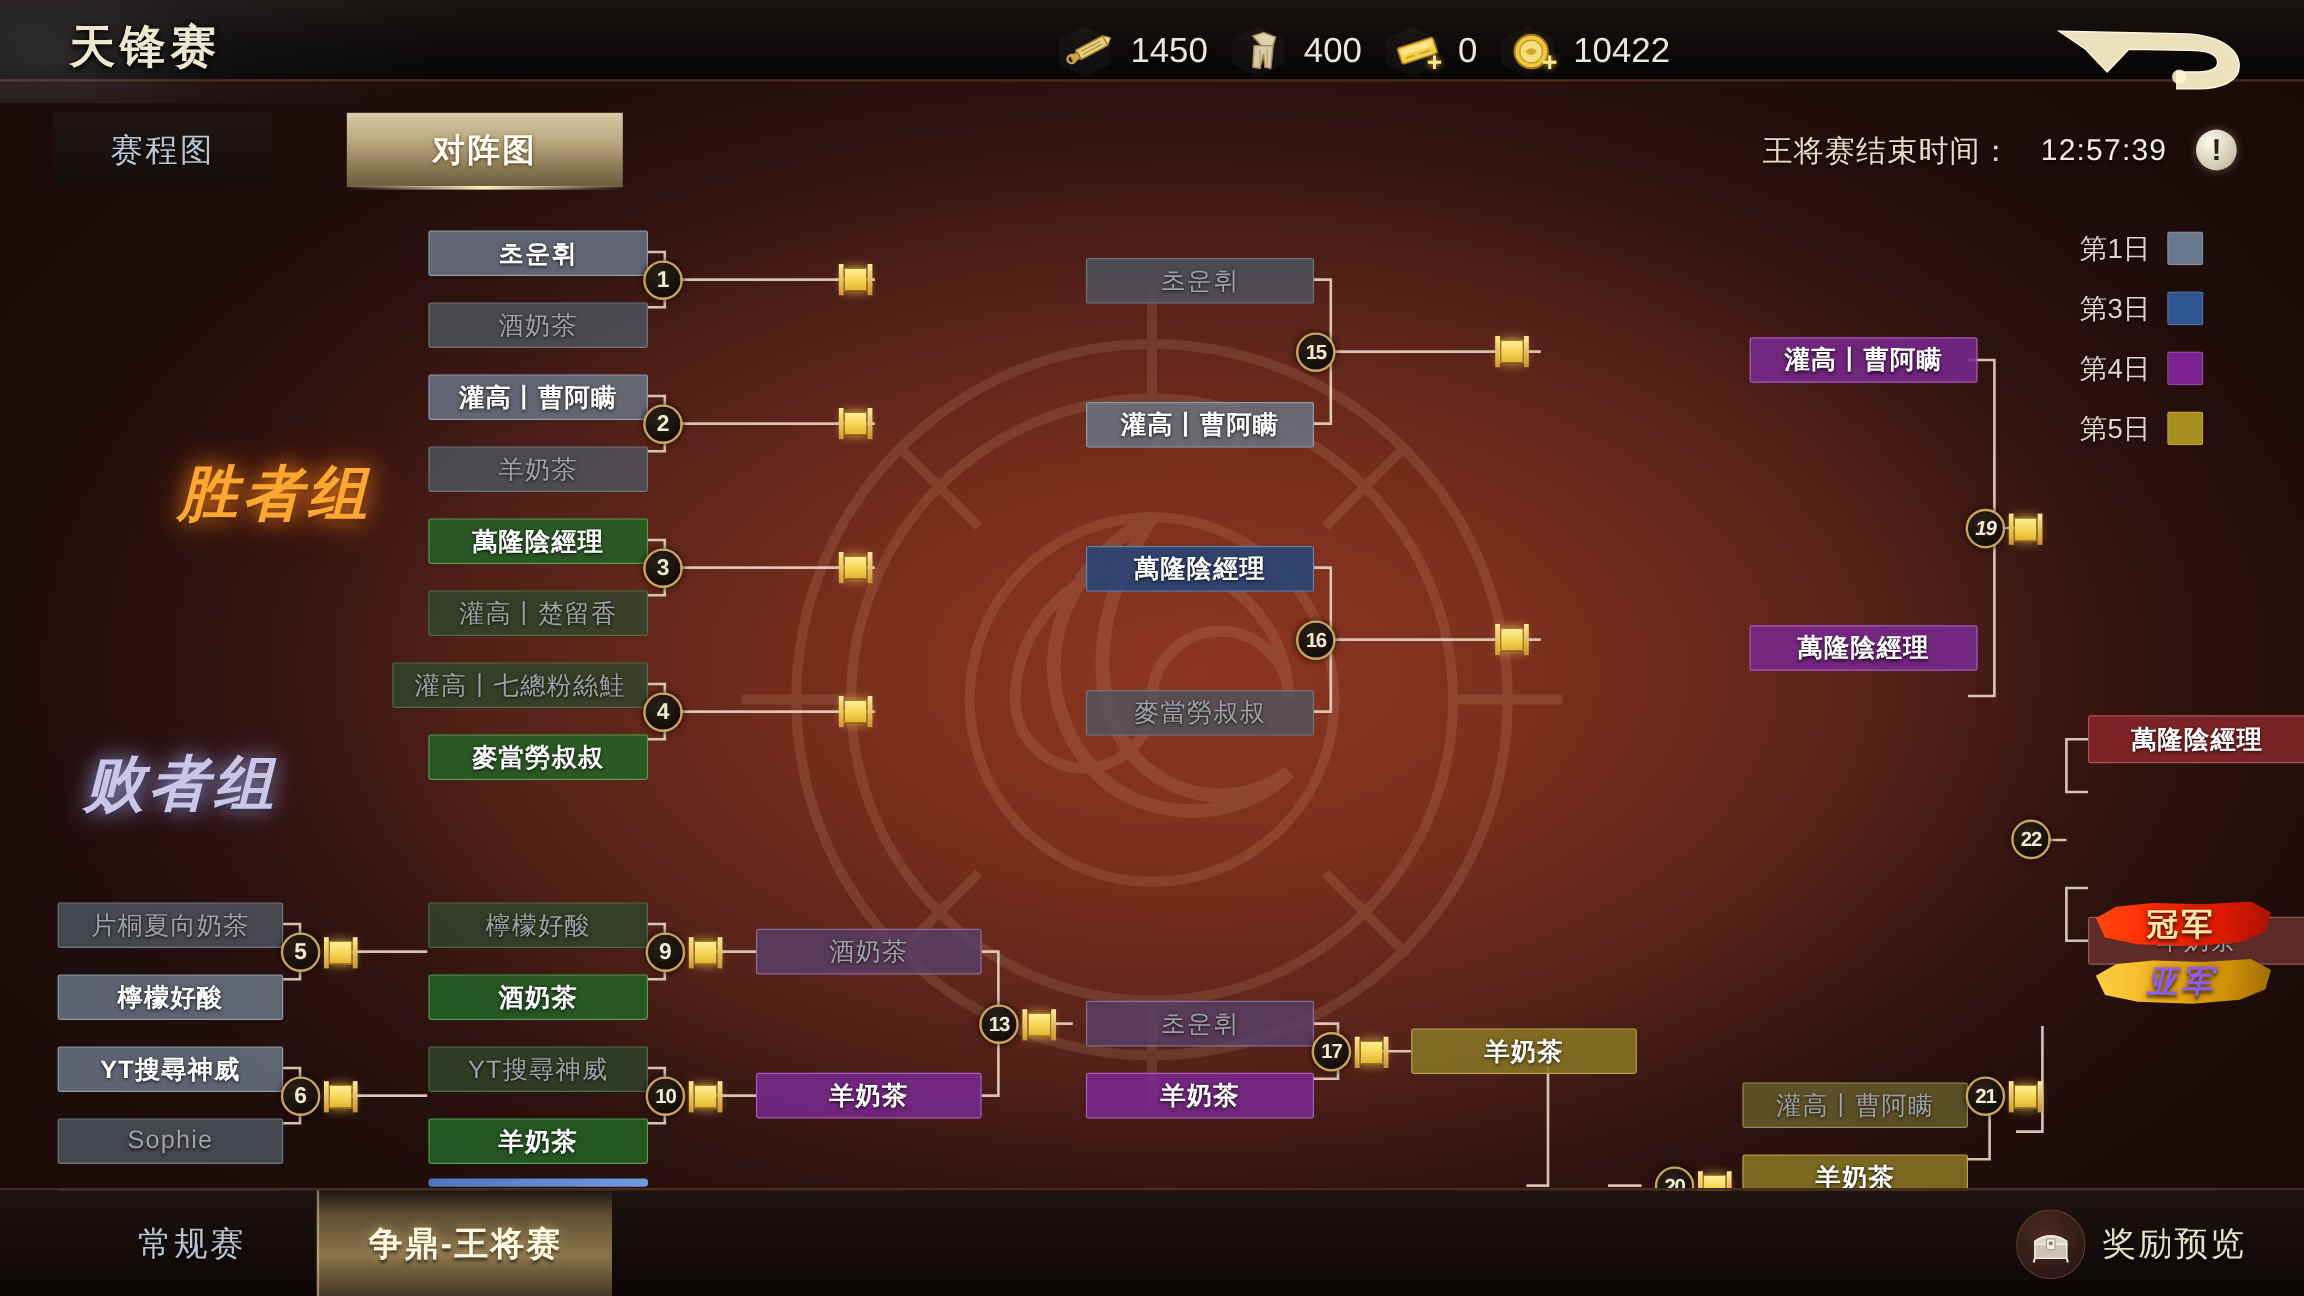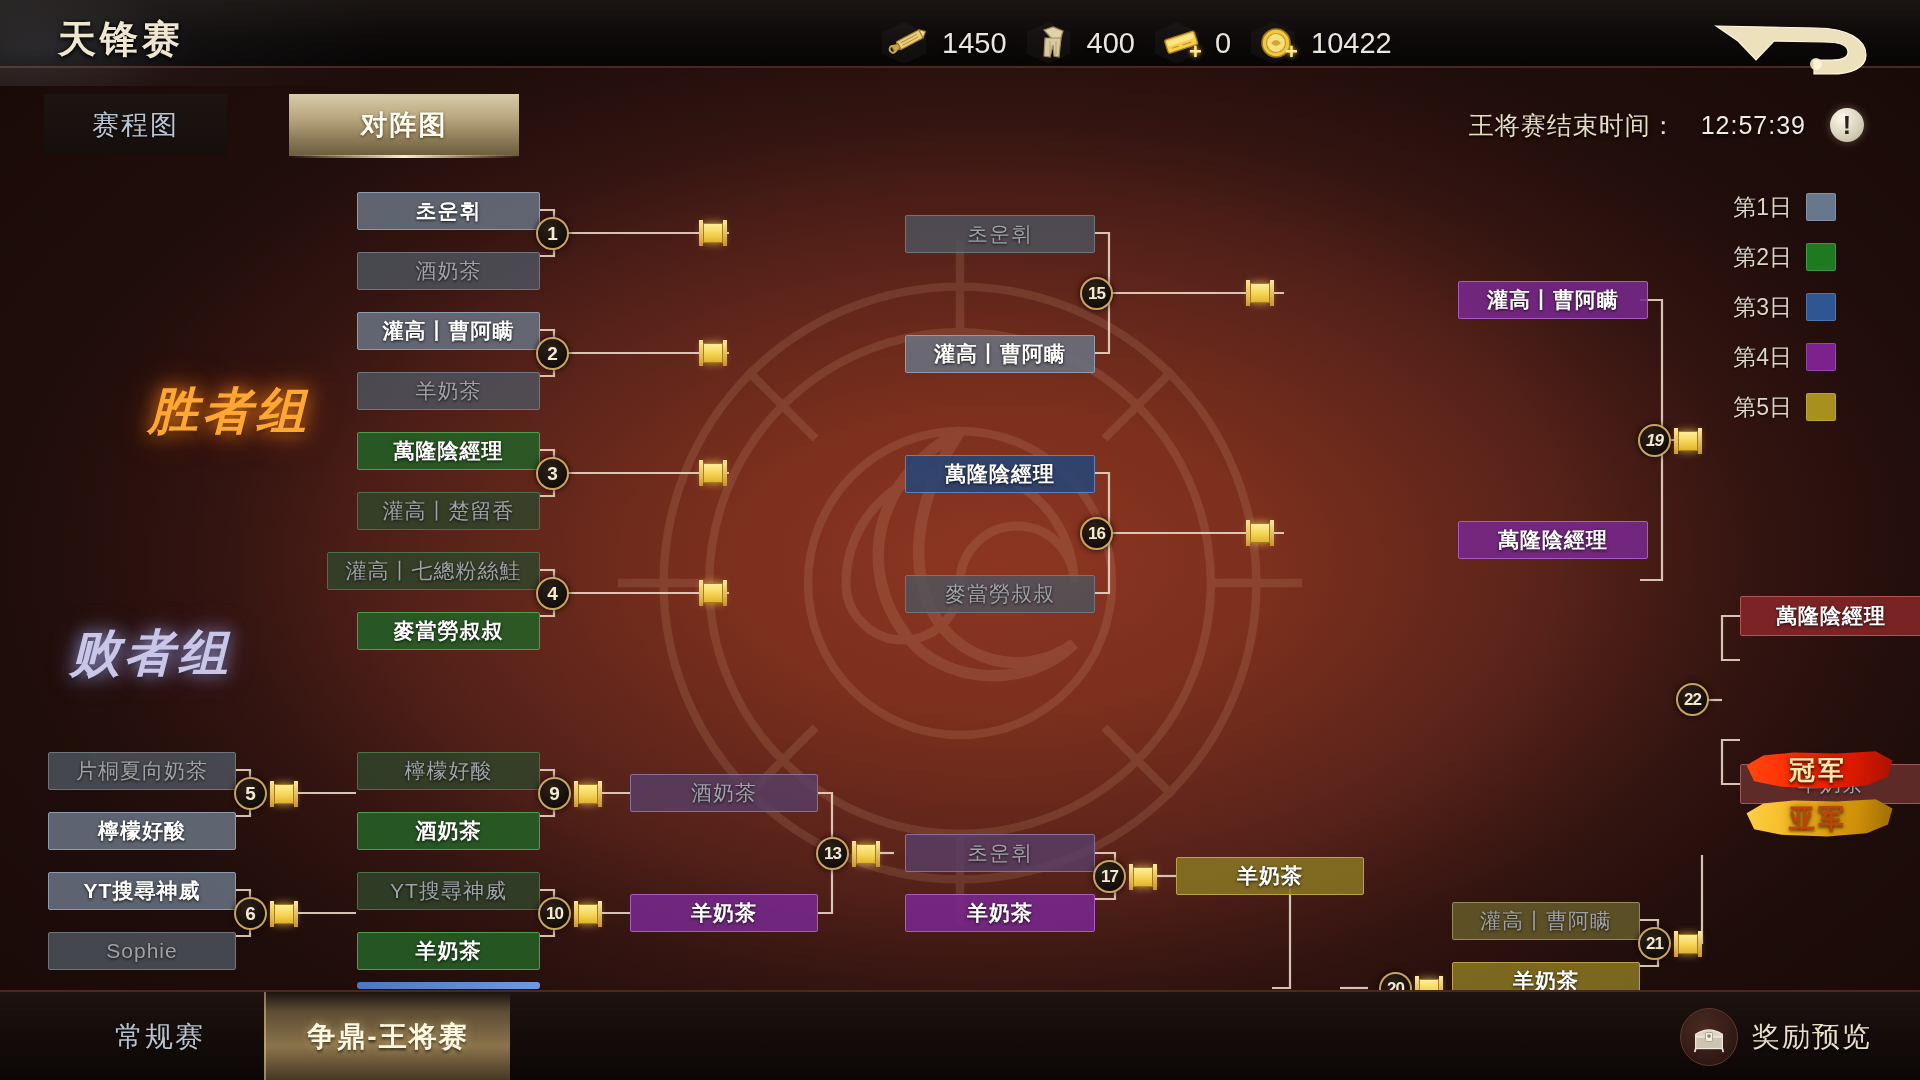--- a/index.html
+++ b/index.html
@@ -184,21 +184,21 @@
     font-size: 26px; font-weight: 700; letter-spacing: 3px;
   }
   .trophy .brush {
     position: absolute; inset: 0;
     clip-path: polygon(3% 38%, 14% 14%, 34% 6%, 62% 9%, 88% 3%, 99% 26%, 96% 66%, 82% 88%, 56% 96%, 26% 92%, 8% 78%);
   }
   .trophy .txt { position: relative; z-index: 2; }
   .trophy.gold-1 .brush { background: linear-gradient(95deg,#ff4a10 0%, #ff2d05 35%, #e01a00 70%, #a81100 100%); }
   .trophy.gold-1 .txt { color: #ffe9a8; text-shadow: 0 0 8px rgba(120,20,0,.95), 0 2px 3px rgba(0,0,0,.8); }
   .trophy.gold-2 .brush { background: linear-gradient(95deg,#ffd24a 0%, #f3b31c 40%, #cf9008 75%, #9a6a04 100%); }
-  .trophy.gold-2 .txt { color: #c2410c; text-shadow: 0 0 8px rgba(130,80,0,.9), 0 2px 3px rgba(0,0,0,.75); }
+  .trophy.gold-2 .txt { color: #8b5cf6; text-shadow: 0 0 8px rgba(130,80,0,.9), 0 2px 3px rgba(0,0,0,.75); font-style: italic; }
 
   
   .legend { position: absolute; right: 36px; top: 22px; width: 170px; }
   .legend-row {
     display: flex; align-items: center; justify-content: flex-start;
     height: 50px; gap: 14px;
   }
   .legend-row .lbl { font-size: 23px; color: #ded5c4; text-shadow: 0 1px 2px rgba(0,0,0,.85); width: 78px; text-align: right; }
   .legend-row .sw { width: 30px; height: 28px; border-radius: 2px; border: 1px solid rgba(255,255,255,.18); }
 
@@ -553,21 +553,21 @@
       <div class="lantern">
           <div class="cap l"></div>
           <div class="body"></div>
           <div class="cap r"></div>
         </div>
     </div>
 
     <div class="team d5 lost" style="left:1452px; top:742px; width:188px; height:38px;">灌高丨曹阿瞒</div>
     <div class="team d5 win" style="left:1452px; top:802px; width:188px; height:38px;">羊奶茶</div>
 
-    <div class="matchnode" style="left:1638px; top:767px;align-items:center;">
+    <div class="matchnode" style="left:1638px; top:737px;align-items:center;">
       <div class="mnum narrow">21</div>
       <div class="lantern">
           <div class="cap l"></div>
           <div class="body"></div>
           <div class="cap r"></div>
         </div>
     </div>
 
     <div class="matchnode" style="left:1676px; top:523px;">
       <div class="mnum narrow">22</div>
@@ -581,24 +581,20 @@
     </div>
     <div class="trophy gold-2" style="left:1742px; top:638px;">
       <div class="brush"></div>
       <div class="txt">亚军</div>
     </div>
 
     <div class="legend">
       <div class="legend-row">
         <span class="lbl">第1日</span>
         <span class="sw" style="background:#68788c"></span>
-      </div>
-      <div class="legend-row">
-        <span class="lbl">第2日</span>
-        <span class="sw" style="background:#1e7a1e"></span>
       </div>
       <div class="legend-row">
         <span class="lbl">第3日</span>
         <span class="sw" style="background:#2e5693"></span>
       </div>
       <div class="legend-row">
         <span class="lbl">第4日</span>
         <span class="sw" style="background:#7c2290"></span>
       </div>
       <div class="legend-row">

